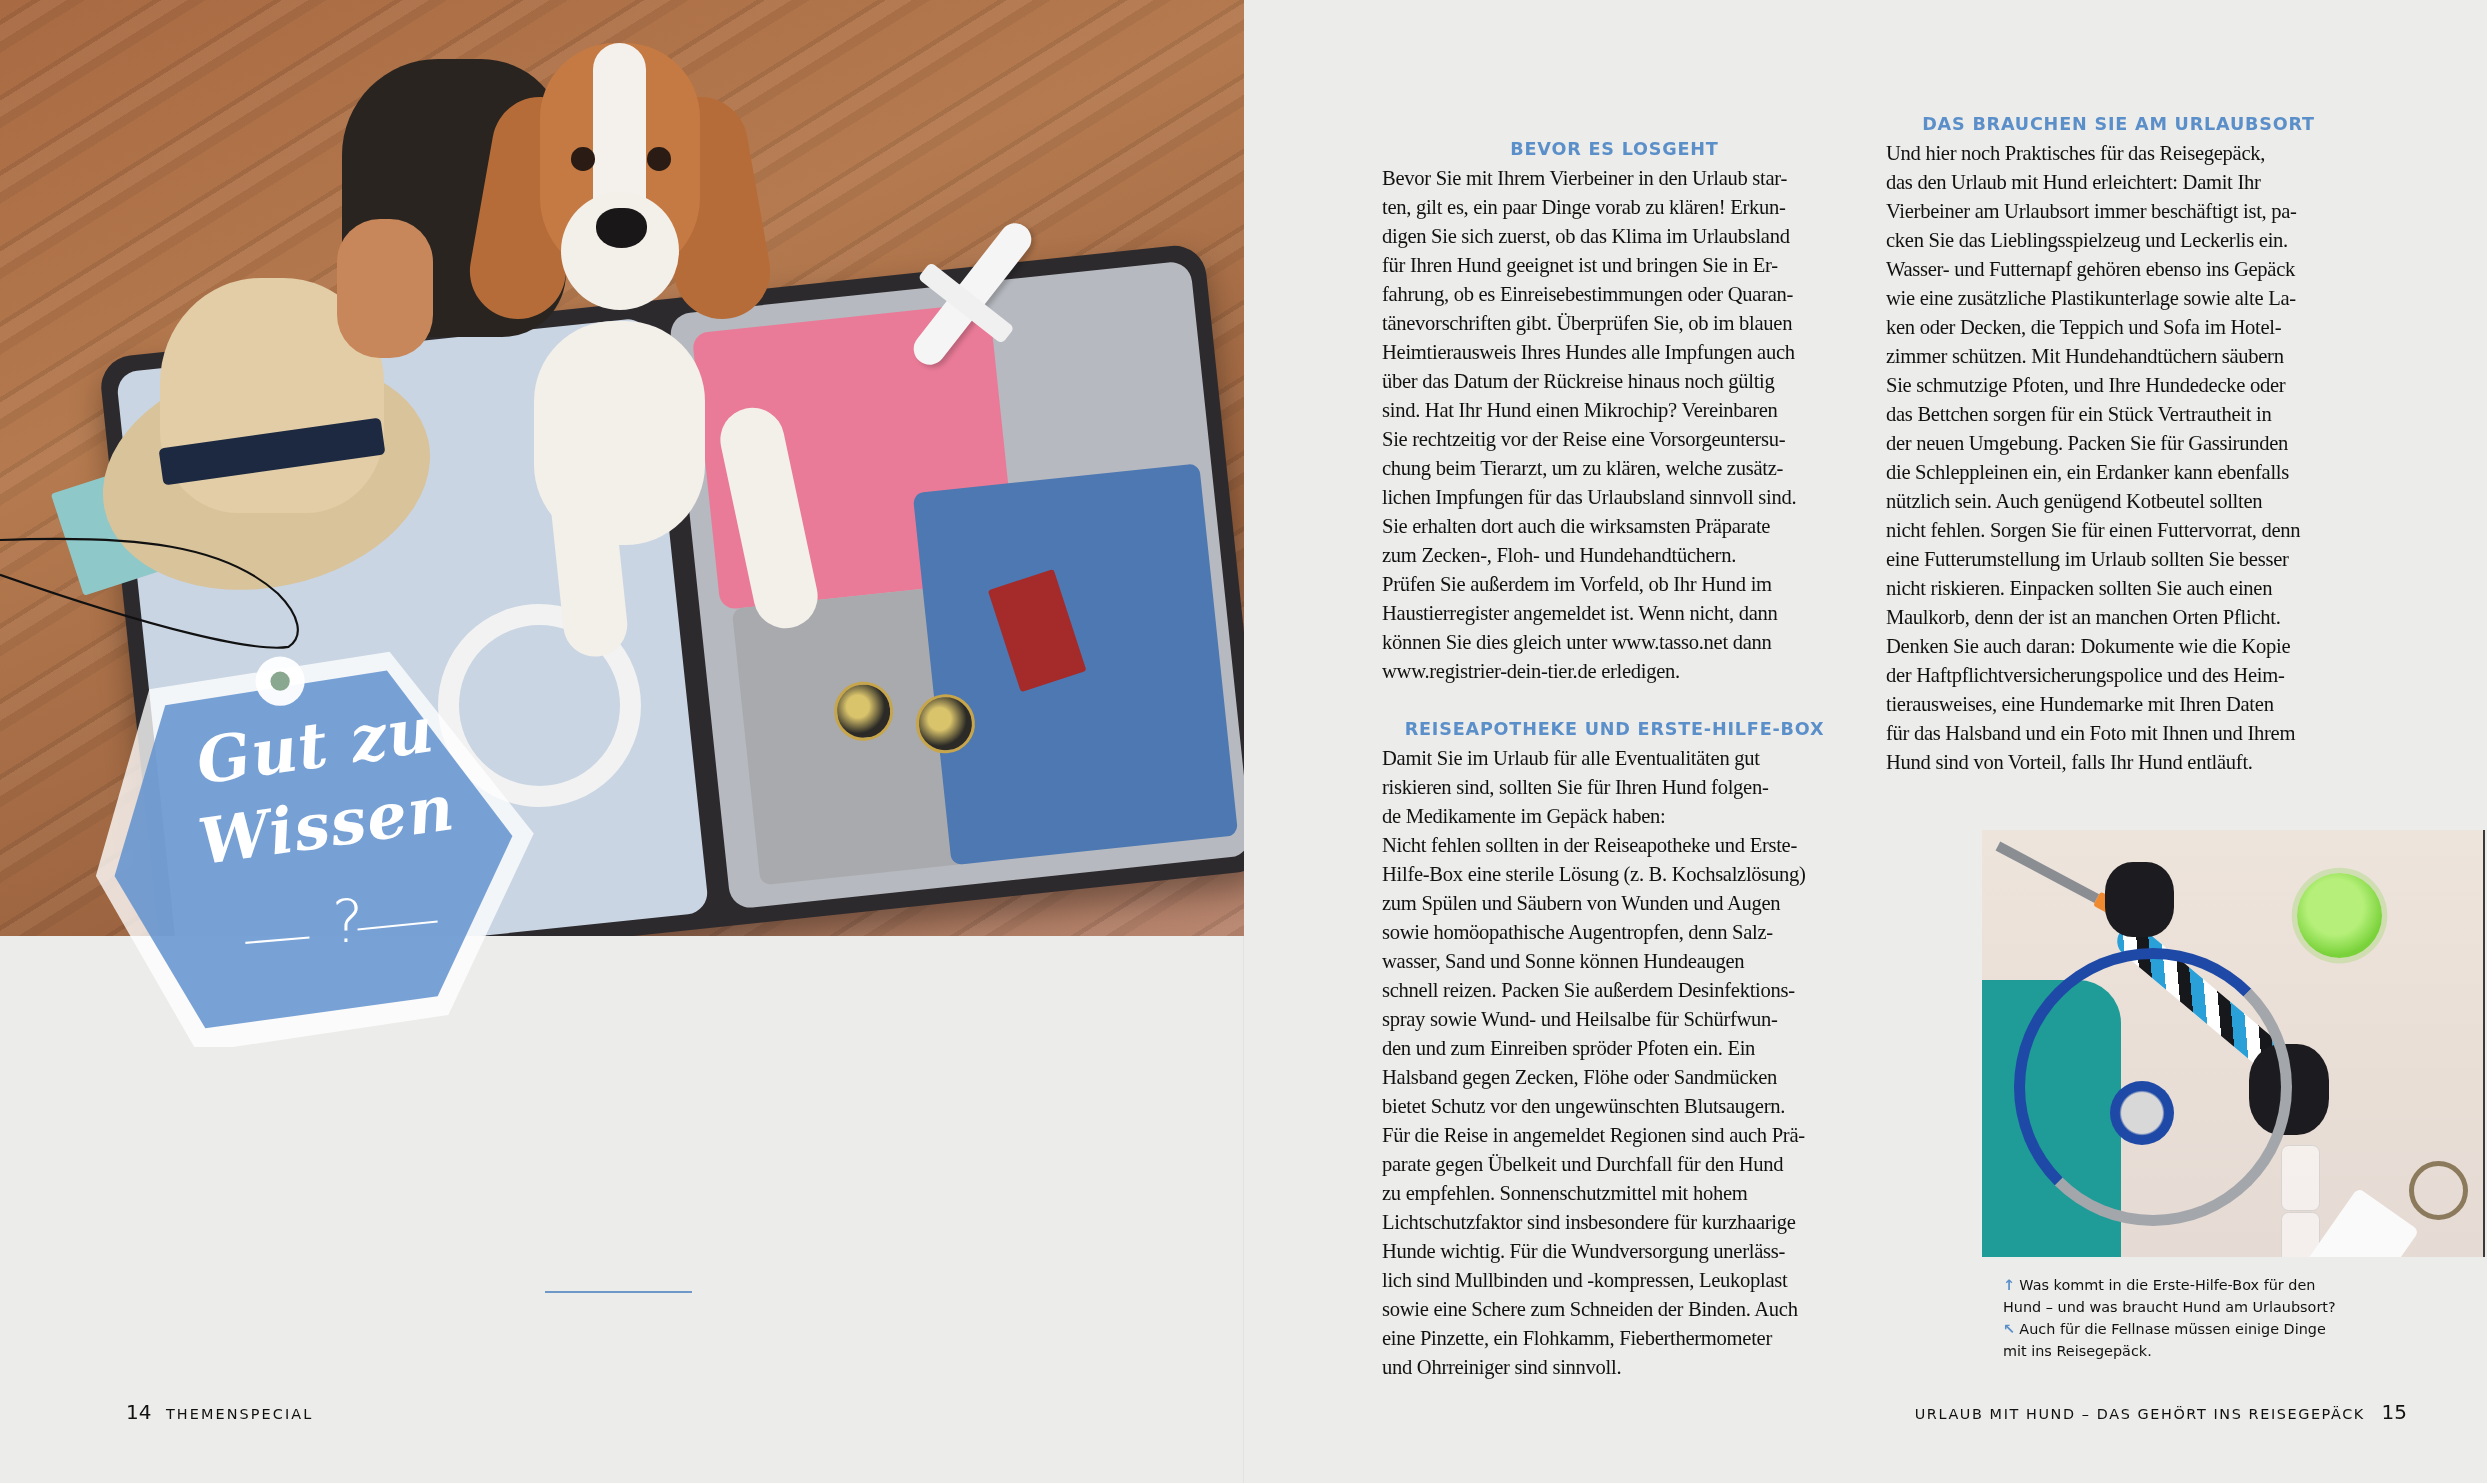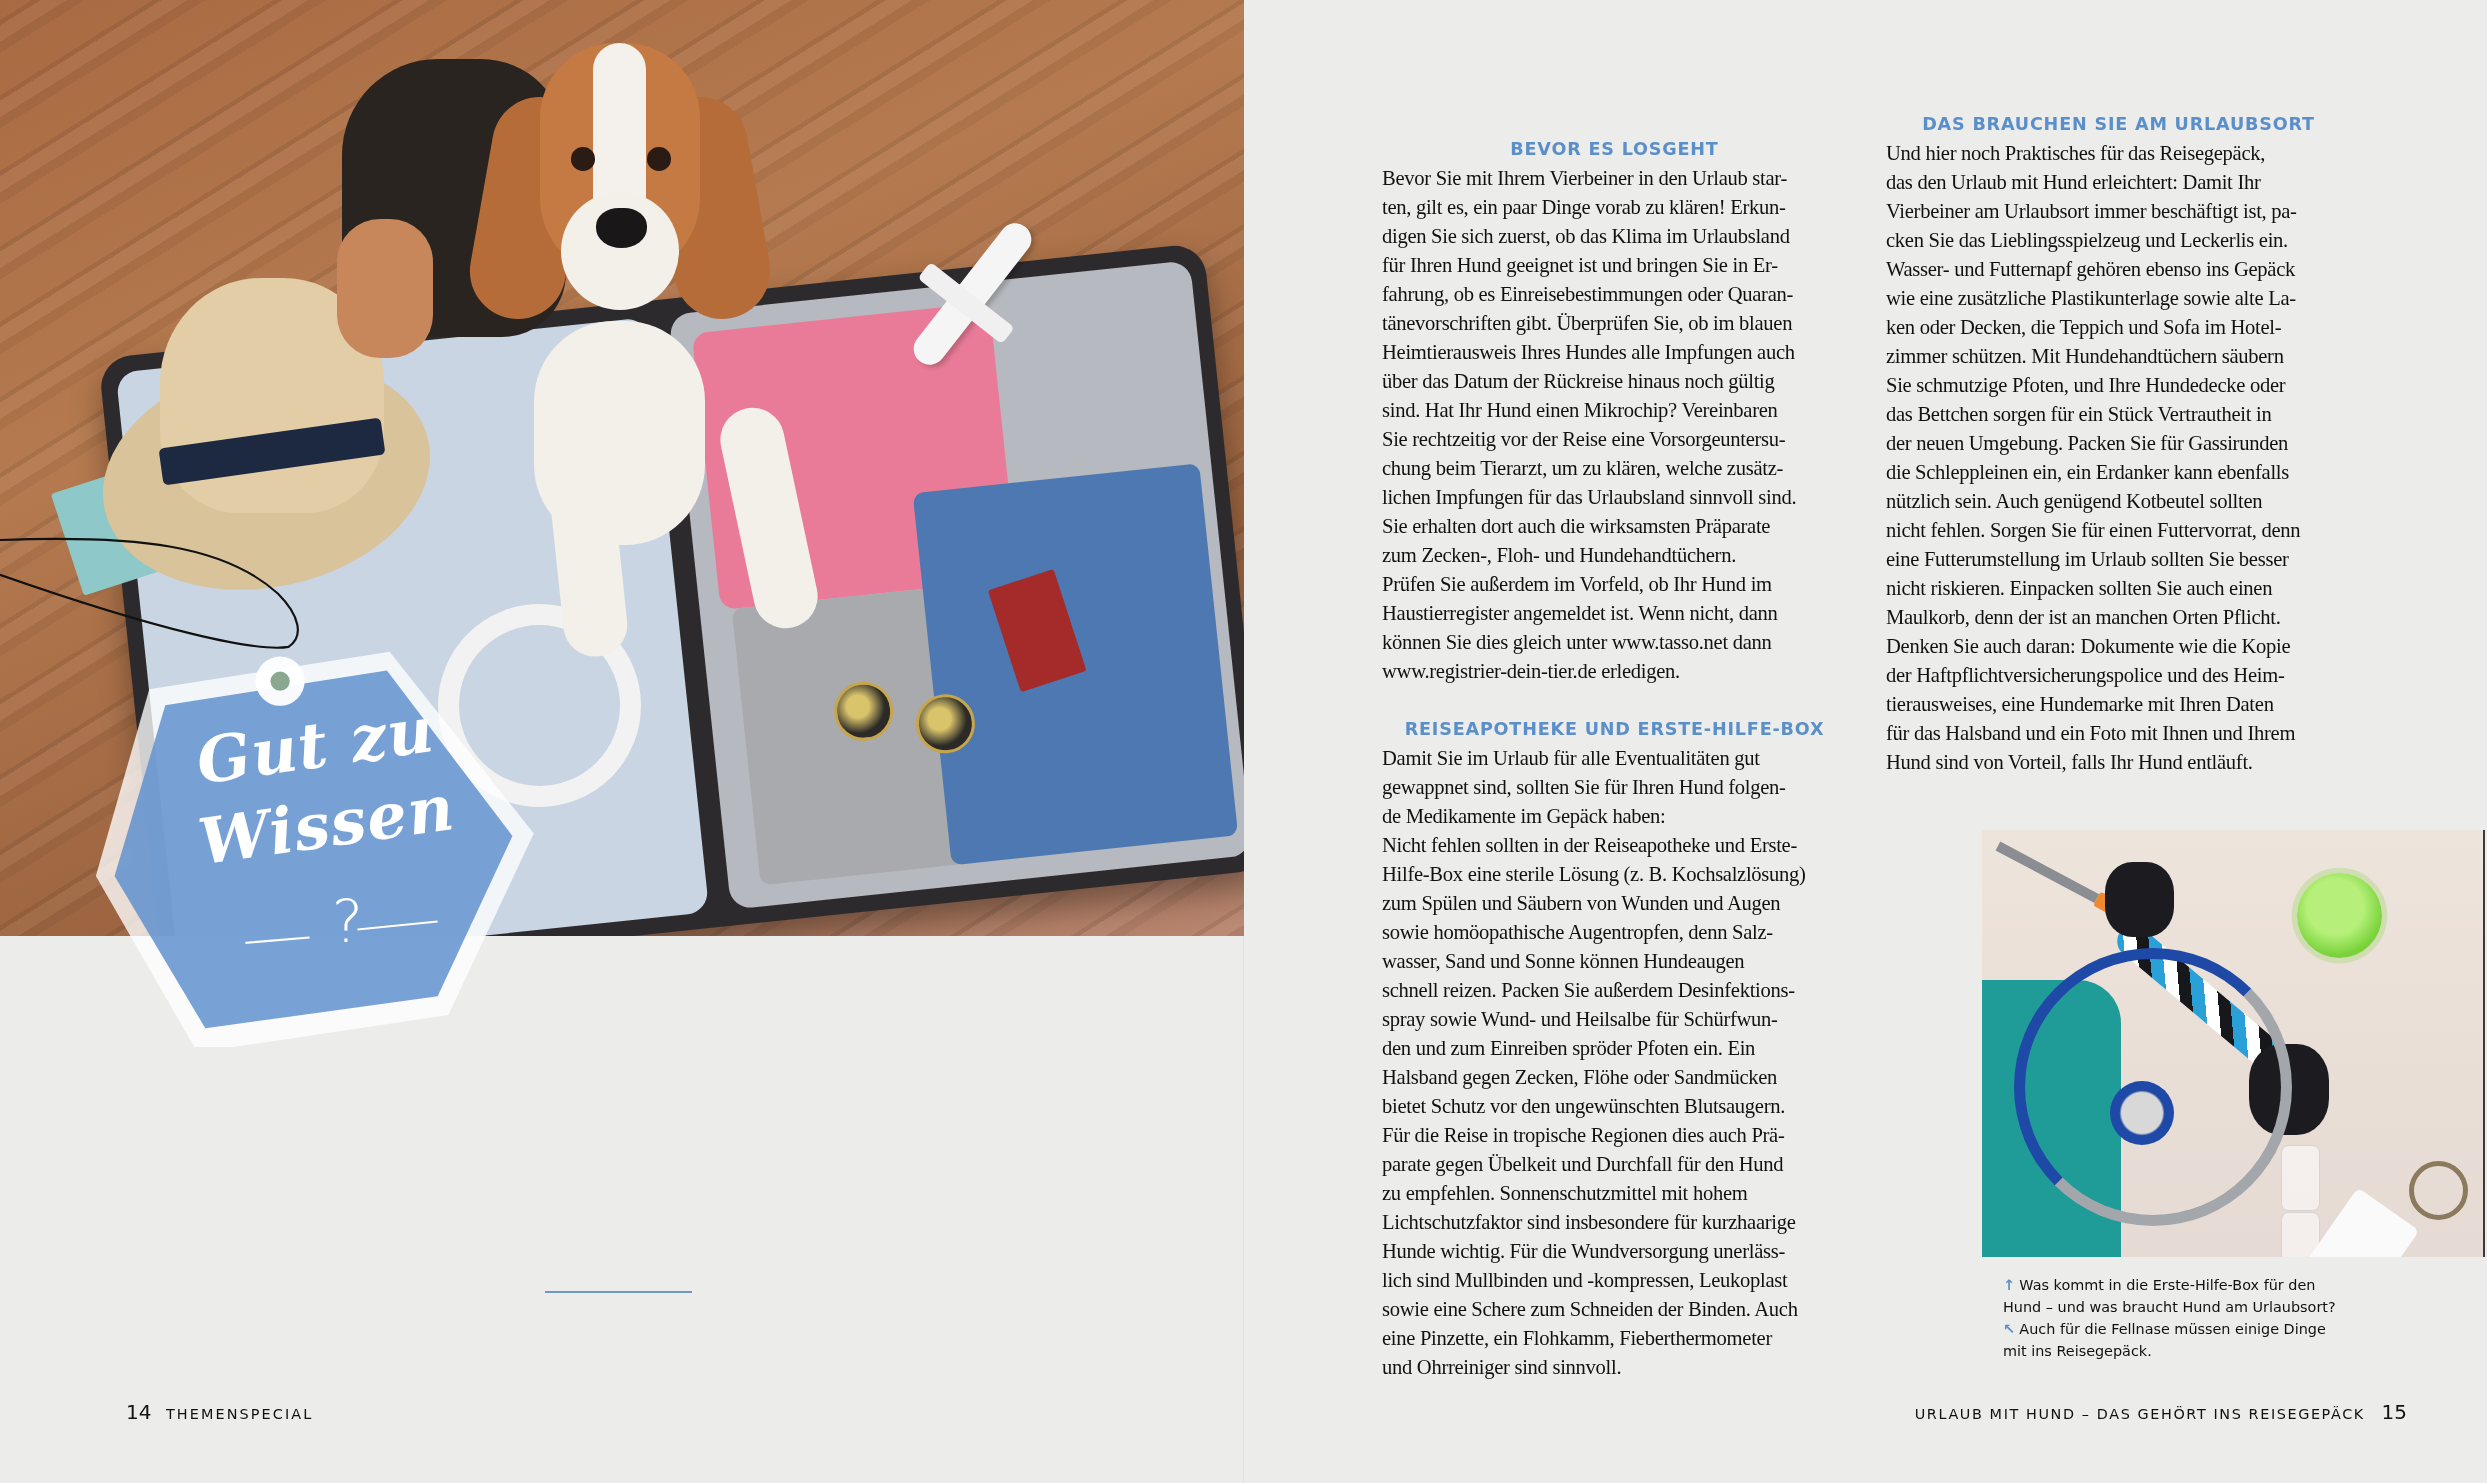--- a/index.html
+++ b/index.html
@@ -222,33 +222,33 @@
     <p>zum Zecken-, Floh- und Hundehandtüchern.</p>
     <p>Prüfen Sie außerdem im Vorfeld, ob Ihr Hund im</p>
     <p>Haustierregister angemeldet ist. Wenn nicht, dann</p>
     <p>können Sie dies gleich unter www.tasso.net dann</p>
     <p>www.registrier-dein-tier.de erledigen.</p>
   </div>
   <div class="gap"></div>
   <h3 class="col-heading">REISEAPOTHEKE UND ERSTE-HILFE-BOX</h3>
   <div>
     <p>Damit Sie im Urlaub für alle Eventualitäten gut</p>
-    <p>gewappnet sind, sollten Sie für Ihren Hund folgen-</p>
+    <p>riskieren sind, sollten Sie für Ihren Hund folgen-</p>
     <p>de Medikamente im Gepäck haben:</p>
     <p>Nicht fehlen sollten in der Reiseapotheke und Erste-</p>
     <p>Hilfe-Box eine sterile Lösung (z. B. Kochsalzlösung)</p>
     <p>zum Spülen und Säubern von Wunden und Augen</p>
     <p>sowie homöopathische Augentropfen, denn Salz-</p>
     <p>wasser, Sand und Sonne können Hundeaugen</p>
     <p>schnell reizen. Packen Sie außerdem Desinfektions-</p>
     <p>spray sowie Wund- und Heilsalbe für Schürfwun-</p>
     <p>den und zum Einreiben spröder Pfoten ein. Ein</p>
     <p>Halsband gegen Zecken, Flöhe oder Sandmücken</p>
     <p>bietet Schutz vor den ungewünschten Blutsaugern.</p>
-    <p>Für die Reise in tropische Regionen dies auch Prä-</p>
+    <p>Für die Reise in angemeldet Regionen sind auch Prä-</p>
     <p>parate gegen Übelkeit und Durchfall für den Hund</p>
     <p>zu empfehlen. Sonnenschutzmittel mit hohem</p>
     <p>Lichtschutzfaktor sind insbesondere für kurzhaarige</p>
     <p>Hunde wichtig. Für die Wundversorgung unerläss-</p>
     <p>lich sind Mullbinden und -kompressen, Leukoplast</p>
     <p>sowie eine Schere zum Schneiden der Binden. Auch</p>
     <p>eine Pinzette, ein Flohkamm, Fieberthermometer</p>
     <p>und Ohrreiniger sind sinnvoll.</p>
   </div>
 </div>

